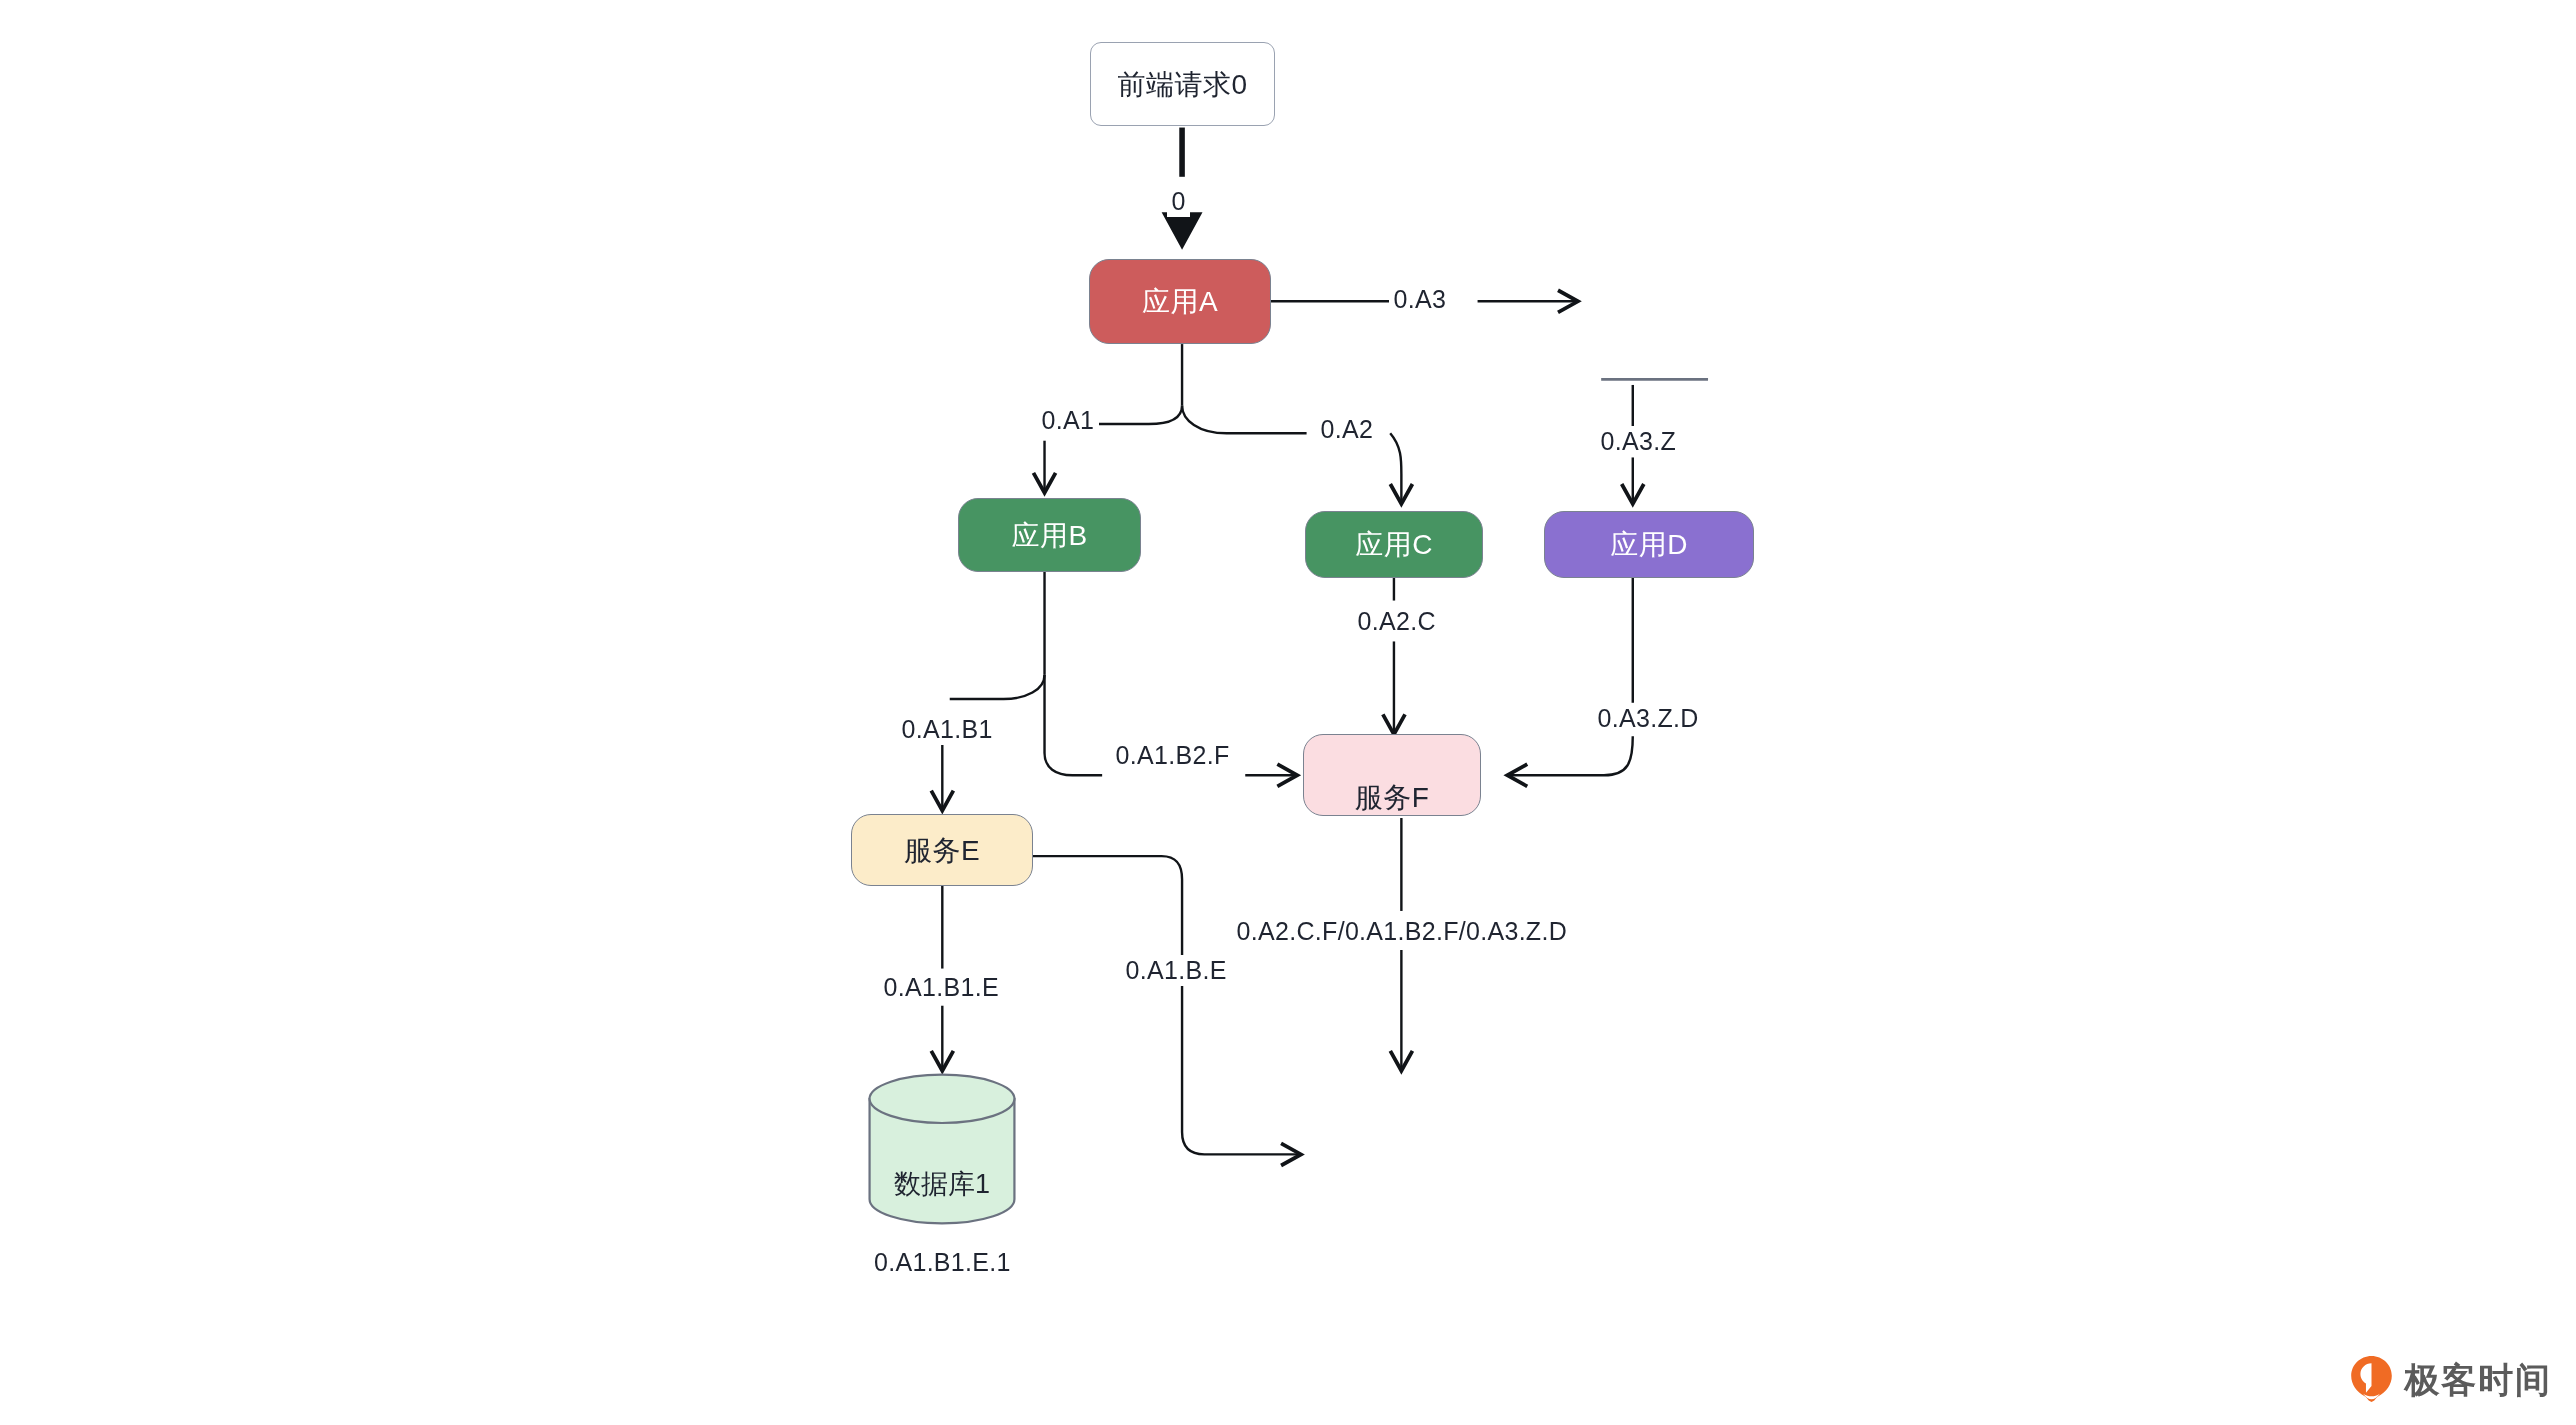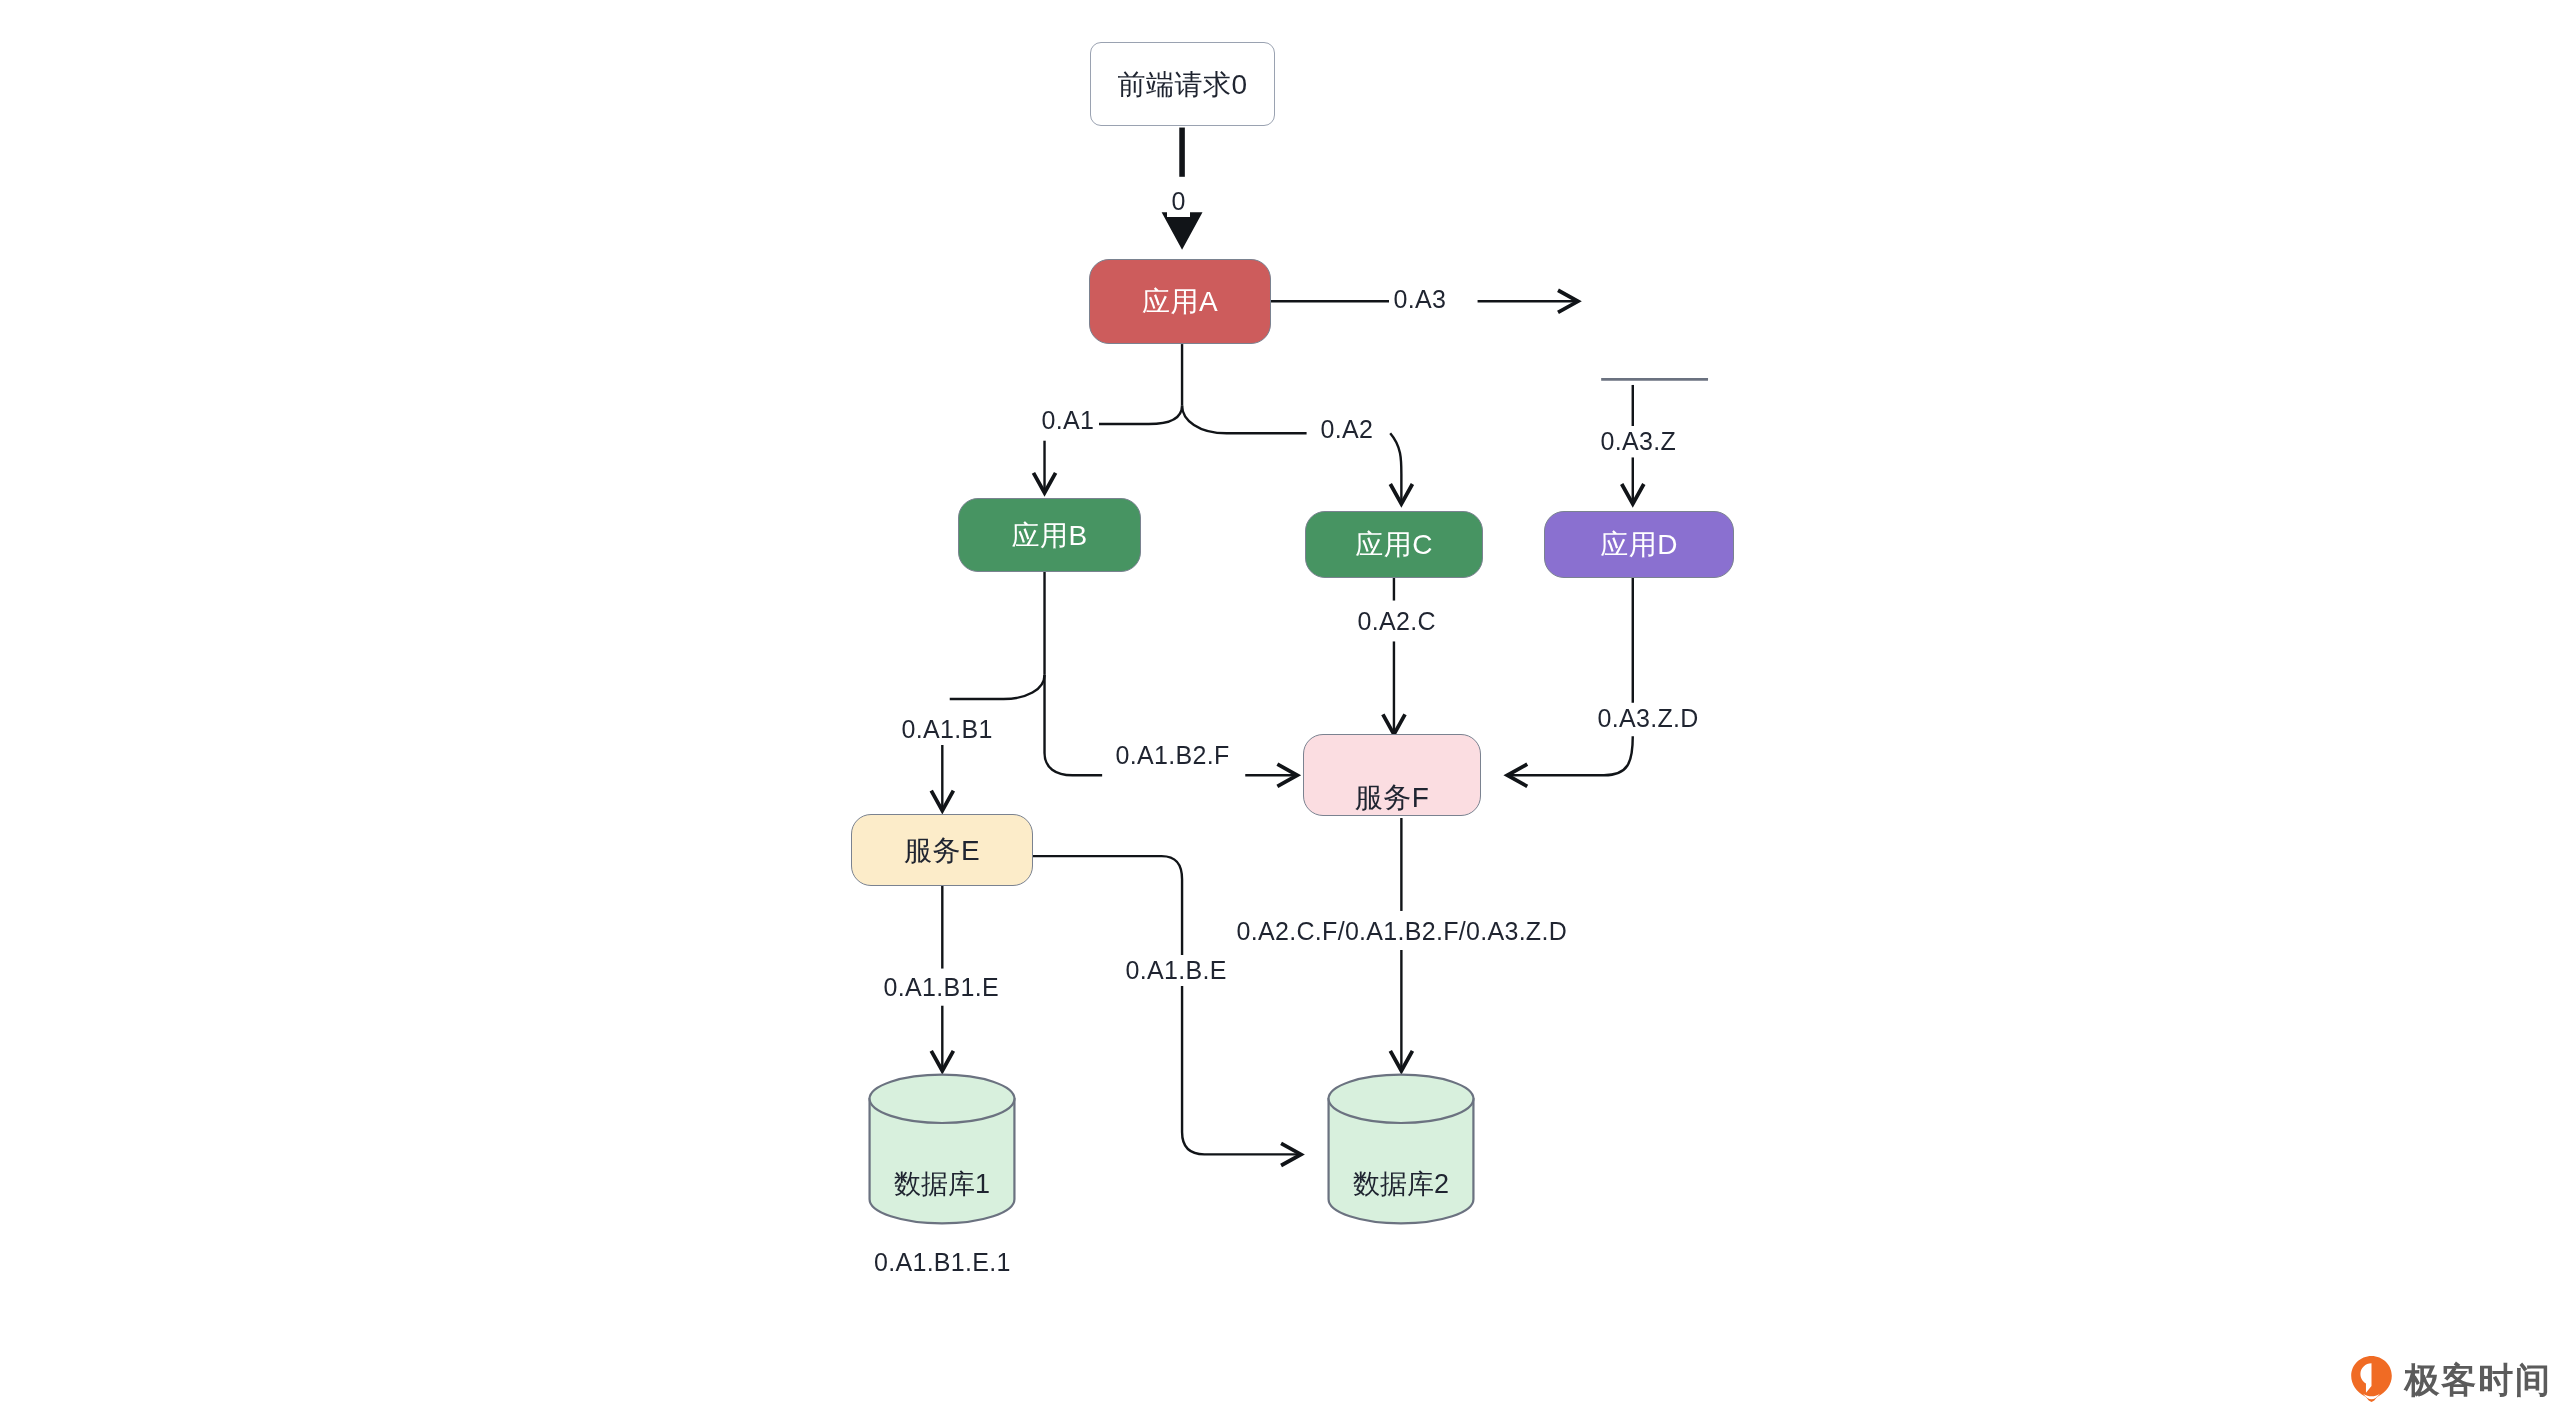--- a/index.html
+++ b/index.html
@@ -194,47 +194,40 @@
 
 
   <div class="node green" style="left:958px; top:498px; width:183px; height:74px;">
     <span>应用B</span>
   </div>
 
   <div class="node green" style="left:1305px; top:511px; width:178px; height:67px;">
     <span>应用C</span>
   </div>
 
-  <div class="node purple" style="left:1544px; top:511px; width:190px; height:67px;">
+  <div class="node purple" style="left:1544px; top:511px; width:210px; height:67px;">
     <span>应用D</span>
   </div>
 
   <div class="node yellow" style="left:851px; top:814px; width:182px; height:72px;">
     <span>服务E</span>
   </div>
 
   <div class="node pink" style="left:1303px; top:734px; width:178px; height:82px;align-items:flex-end;">
     <span>服务F</span>
   </div>
 
   <div class="db" style="left:862px; top:1071px; width:160px; height:156px;">
     <svg width="160" height="156" viewBox="0 0 172 168" xmlns="http://www.w3.org/2000/svg">
       <path d="M 8 30 L 8 138 A 78 26 0 0 0 164 138 L 164 30 Z" fill="#d8f0dd" stroke="#6b7280" stroke-width="2.4"></path>
       <ellipse cx="86" cy="30" rx="78" ry="26" fill="#d8f0dd" stroke="#6b7280" stroke-width="2.4"></ellipse>
     </svg>
     <div class="db-label" style="top:95px;">数据库1</div>
   </div>
 
-  <div class="db" style="left:1321px; top:1071px; width:160px; height:156px;">
-    <svg width="160" height="156" viewBox="0 0 172 168" xmlns="http://www.w3.org/2000/svg">
-      <path d="M 8 30 L 8 138 A 78 26 0 0 0 164 138 L 164 30 Z" fill="#d8f0dd" stroke="#6b7280" stroke-width="2.4"></path>
-      <ellipse cx="86" cy="30" rx="78" ry="26" fill="#d8f0dd" stroke="#6b7280" stroke-width="2.4"></ellipse>
-    </svg>
-    <div class="db-label" style="top:95px;">数据库2</div>
-  </div>
 
   <div class="elabel" style="left:1167px; top:186px;">0</div>
 
   <div class="elabel" style="left:1389px; top:284px;">0.A3</div>
 
   <div class="elabel" style="left:1037px; top:405px;">0.A1</div>
 
   <div class="elabel" style="left:1316px; top:414px;">0.A2</div>
 
   <div class="elabel" style="left:1596px; top:426px;">0.A3.Z</div>

